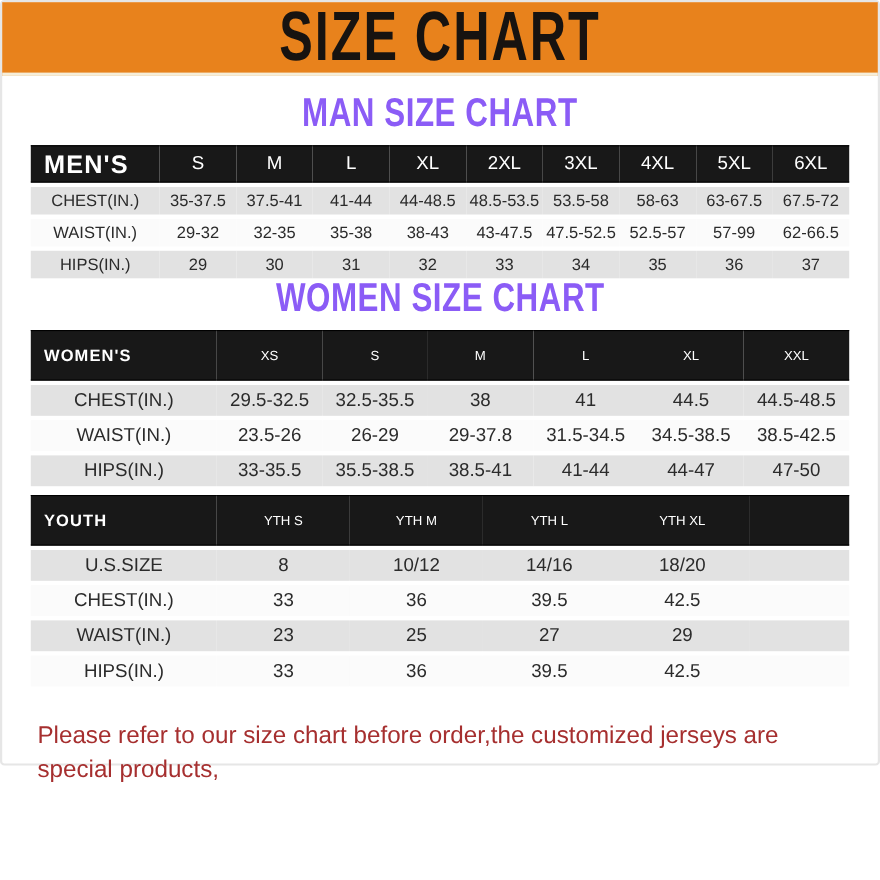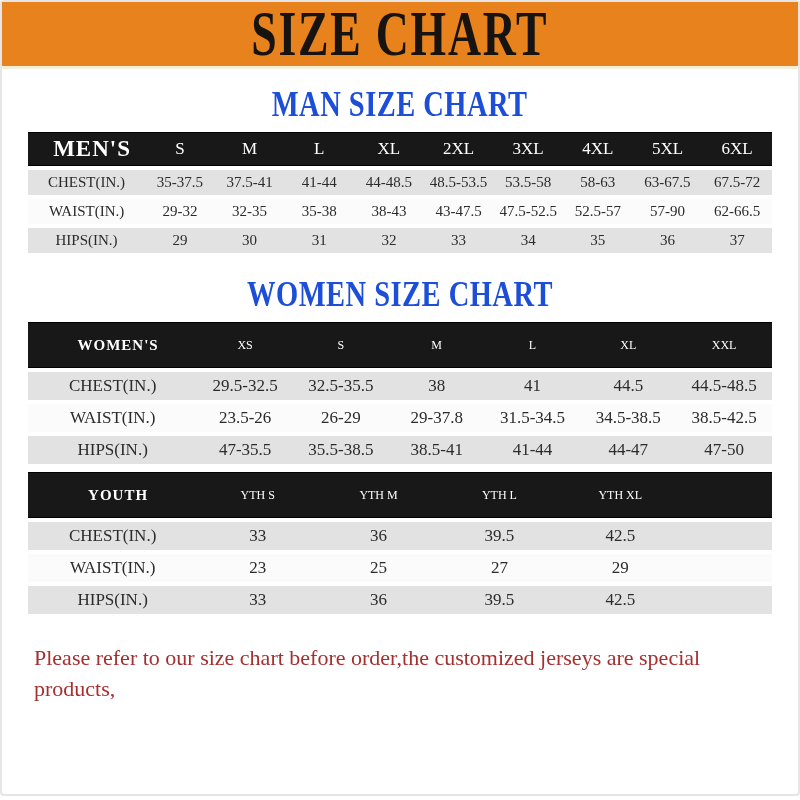--- a/index.html
+++ b/index.html
@@ -2,77 +2,76 @@
 <html><head>
 <meta charset="utf-8">
 <style>
   html,body { margin:0; padding:0; background:#ffffff; }
   body {
     width:800px; height:800px;
     font-family:"Liberation Sans", sans-serif;
     overflow:hidden;
   }
   .page {
-    width:800px; height:796px;
+    width:800px; height:696px;
     box-sizing:border-box;
     border:2px solid #e6e6e6;
     border-radius:4px;
     background:#ffffff;
-    font-family:Liberation Serif, serif;
   }
 
   
   .banner {
     height:64px;
     background:#E8821C;
     display:flex; align-items:center; justify-content:center;
     border-bottom:3px solid #f6eed9;
   }
   .banner-title {
     display:inline-block;
     font-weight:bold;
     font-size:52px;
     line-height:1;
     color:#171310;
     letter-spacing:2px;
     transform:scale(0.88,1.22);
   }
 
   
-  .section-heading { text-align:center; margin:0; color:#1d4ed8; }
+  .section-heading { text-align:center; margin:0; color:#8b5cf6; }
   .section-heading .heading-text {
     display:inline-block;
     font-weight:bold;
     font-size:30px;
     line-height:1;
     letter-spacing:0.5px;
     transform:scale(0.95,1.22);
   }
   .sh-men   { margin-top:20px; margin-bottom:8px; }
-  .sh-women { margin-top:22px; margin-bottom:8px; }
+  .sh-women { margin-bottom:8px; }
   .sh-youth { margin-top:34px; margin-bottom:8px; }
 
   
   .size-table-wrap { width:744px; margin:0 auto; }
   table {
     width:100%;
     border-collapse:separate;
     border-spacing:0 4px;
     table-layout:fixed;
   }
   thead th {
     background:#181818;
     color:#ffffff;
     font-weight:normal;
     text-align:center;
     border-top:1px solid #000;
     border-bottom:1px solid #000;
   }
   thead th.corner {
-    text-align:center;
+    text-align:left;
     padding-left:12px;
     font-weight:bold;
     letter-spacing:1px;
   }
   tbody td {
     text-align:center;
     color:#2b2b2b;
   }
   tbody tr:nth-child(odd) td  { background:#E2E2E2; }
   tbody tr:nth-child(even) td { background:#FBFBFB; }
@@ -143,21 +142,21 @@
           </tr>
           <tr>
             <td class="rowlabel">WAIST(IN.)</td>
             <td>29-32</td>
             <td>32-35</td>
             <td>35-38</td>
             <td>38-43</td>
             <td>43-47.5</td>
             <td>47.5-52.5</td>
             <td>52.5-57</td>
-            <td>57-90</td>
+            <td>57-99</td>
             <td>62-66.5</td>
           </tr>
           <tr>
             <td class="rowlabel">HIPS(IN.)</td>
             <td>29</td>
             <td>30</td>
             <td>31</td>
             <td>32</td>
             <td>33</td>
             <td>34</td>
@@ -199,21 +198,21 @@
             <td class="rowlabel">WAIST(IN.)</td>
             <td>23.5-26</td>
             <td>26-29</td>
             <td>29-37.8</td>
             <td>31.5-34.5</td>
             <td>34.5-38.5</td>
             <td>38.5-42.5</td>
           </tr>
           <tr>
             <td class="rowlabel">HIPS(IN.)</td>
-            <td>47-35.5</td>
+            <td>33-35.5</td>
             <td>35.5-38.5</td>
             <td>38.5-41</td>
             <td>41-44</td>
             <td>44-47</td>
             <td>47-50</td>
           </tr>
         </tbody>
       </table>
     </div>
 
@@ -224,20 +223,28 @@
             <th class="corner">YOUTH</th>
             <th>YTH S</th>
             <th>YTH M</th>
             <th>YTH L</th>
             <th>YTH XL</th>
             <th class="spacer"></th>
           </tr>
         </thead>
         <tbody>
           <tr>
+            <td class="rowlabel">U.S.SIZE</td>
+            <td>8</td>
+            <td>10/12</td>
+            <td>14/16</td>
+            <td>18/20</td>
+            <td class="spacer"></td>
+          </tr>
+          <tr>
             <td class="rowlabel">CHEST(IN.)</td>
             <td>33</td>
             <td>36</td>
             <td>39.5</td>
             <td>42.5</td>
             <td class="spacer"></td>
           </tr>
           <tr>
             <td class="rowlabel">WAIST(IN.)</td>
             <td>23</td>

